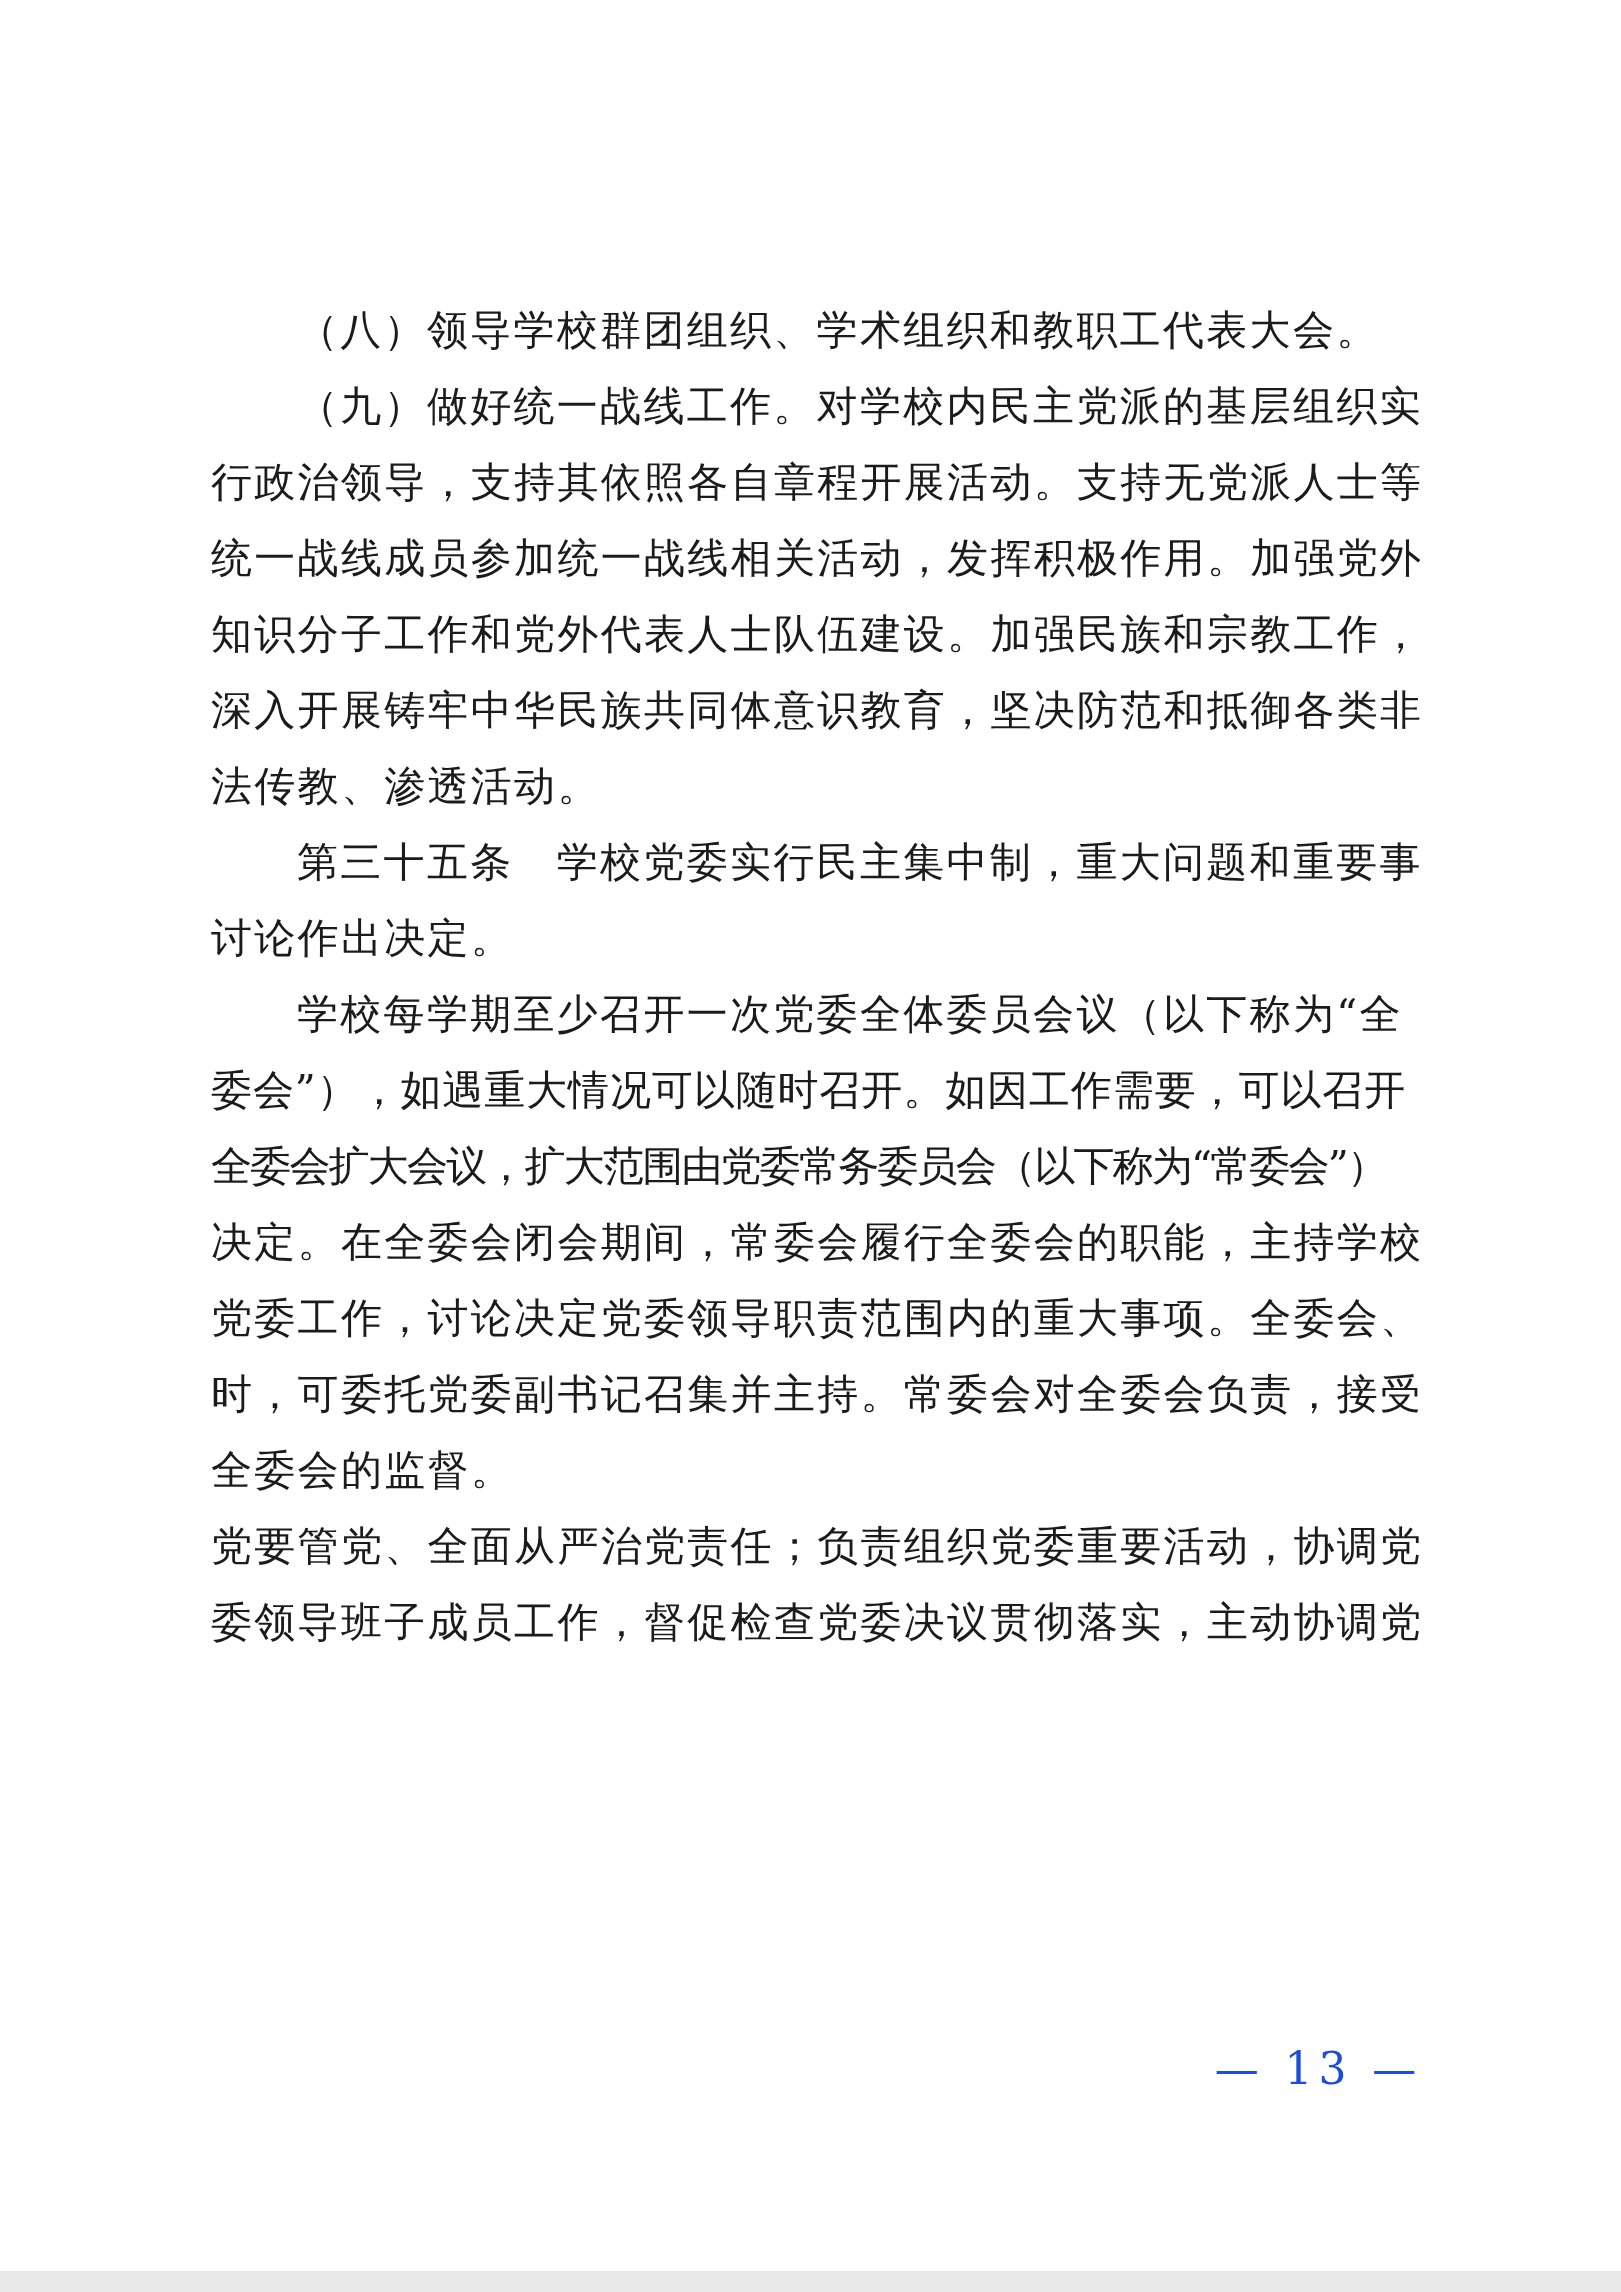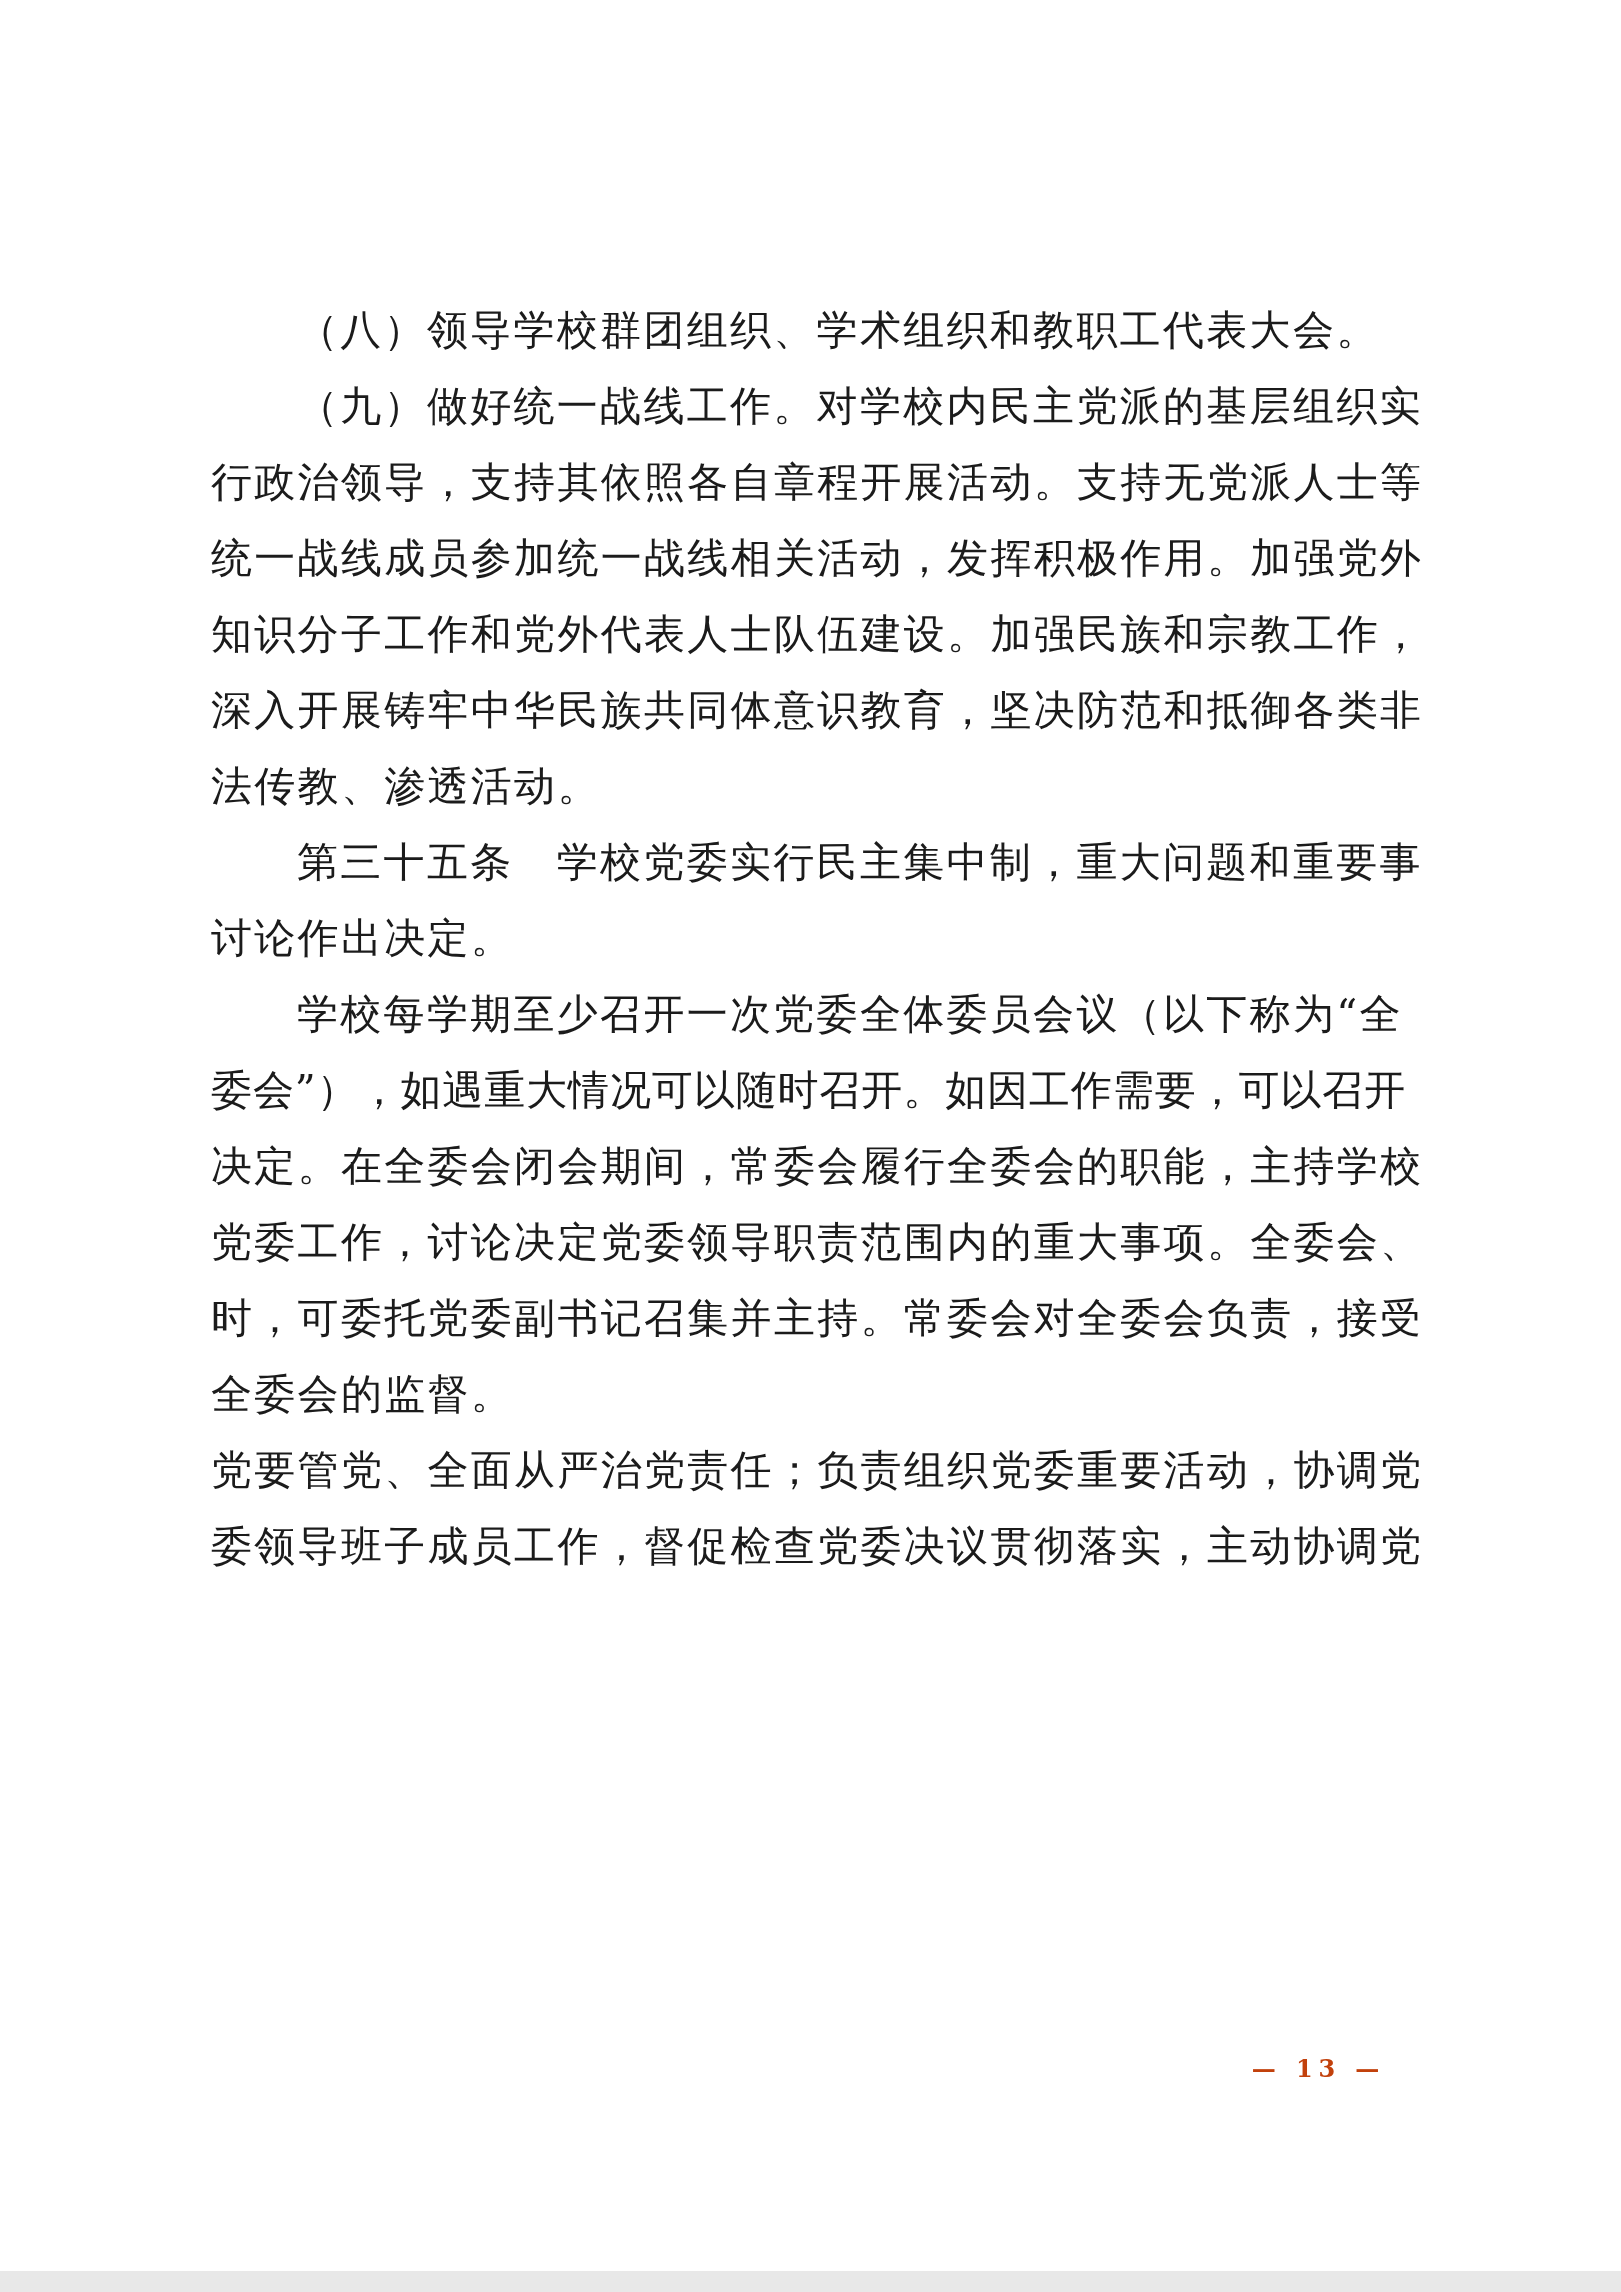--- a/index.html
+++ b/index.html
@@ -33,42 +33,42 @@
     padding-left: 86px;
   }
   .pagenum {
     position: absolute;
     left: 1206px;
     top: 2041px;
     width: 225px;
     height: 55px;
     line-height: 55px;
     text-align: center;
-    font-size: 24px;
+    font-size: 44px;
     letter-spacing: 5.9px;
-    color: #c2410c;
-    font-weight: bold;
+    color: #1d4ed8;
   }
 </style>
 </head>
 <body>
 
 <div class="sheet">
   <div class="textblock">
       <div class="line indent">（八）领导学校群团组织、学术组织和教职工代表大会。</div>
       <div class="line indent">（九）做好统一战线工作。对学校内民主党派的基层组织实</div>
       <div class="line">行政治领导，支持其依照各自章程开展活动。支持无党派人士等</div>
       <div class="line">统一战线成员参加统一战线相关活动，发挥积极作用。加强党外</div>
       <div class="line">知识分子工作和党外代表人士队伍建设。加强民族和宗教工作，</div>
       <div class="line">深入开展铸牢中华民族共同体意识教育，坚决防范和抵御各类非</div>
       <div class="line">法传教、渗透活动。</div>
       <div class="line indent">第三十五条　学校党委实行民主集中制，重大问题和重要事</div>
       <div class="line">讨论作出决定。</div>
       <div class="line indent">学校每学期至少召开一次党委全体委员会议（以下称为“全</div>
       <div class="line" style="letter-spacing: 0.9px;">委会”），如遇重大情况可以随时召开。如因工作需要，可以召开</div>
+      <div class="line" style="letter-spacing: -1.8px;">全委会扩大会议，扩大范围由党委常务委员会（以下称为“常委会”）</div>
       <div class="line">决定。在全委会闭会期间，常委会履行全委会的职能，主持学校</div>
       <div class="line">党委工作，讨论决定党委领导职责范围内的重大事项。全委会、</div>
       <div class="line">时，可委托党委副书记召集并主持。常委会对全委会负责，接受</div>
       <div class="line">全委会的监督。</div>
       <div class="line">党要管党、全面从严治党责任；负责组织党委重要活动，协调党</div>
       <div class="line">委领导班子成员工作，督促检查党委决议贯彻落实，主动协调党</div>
     </div>
   <div class="pagenum">— 13 —</div>
 </div>
 

